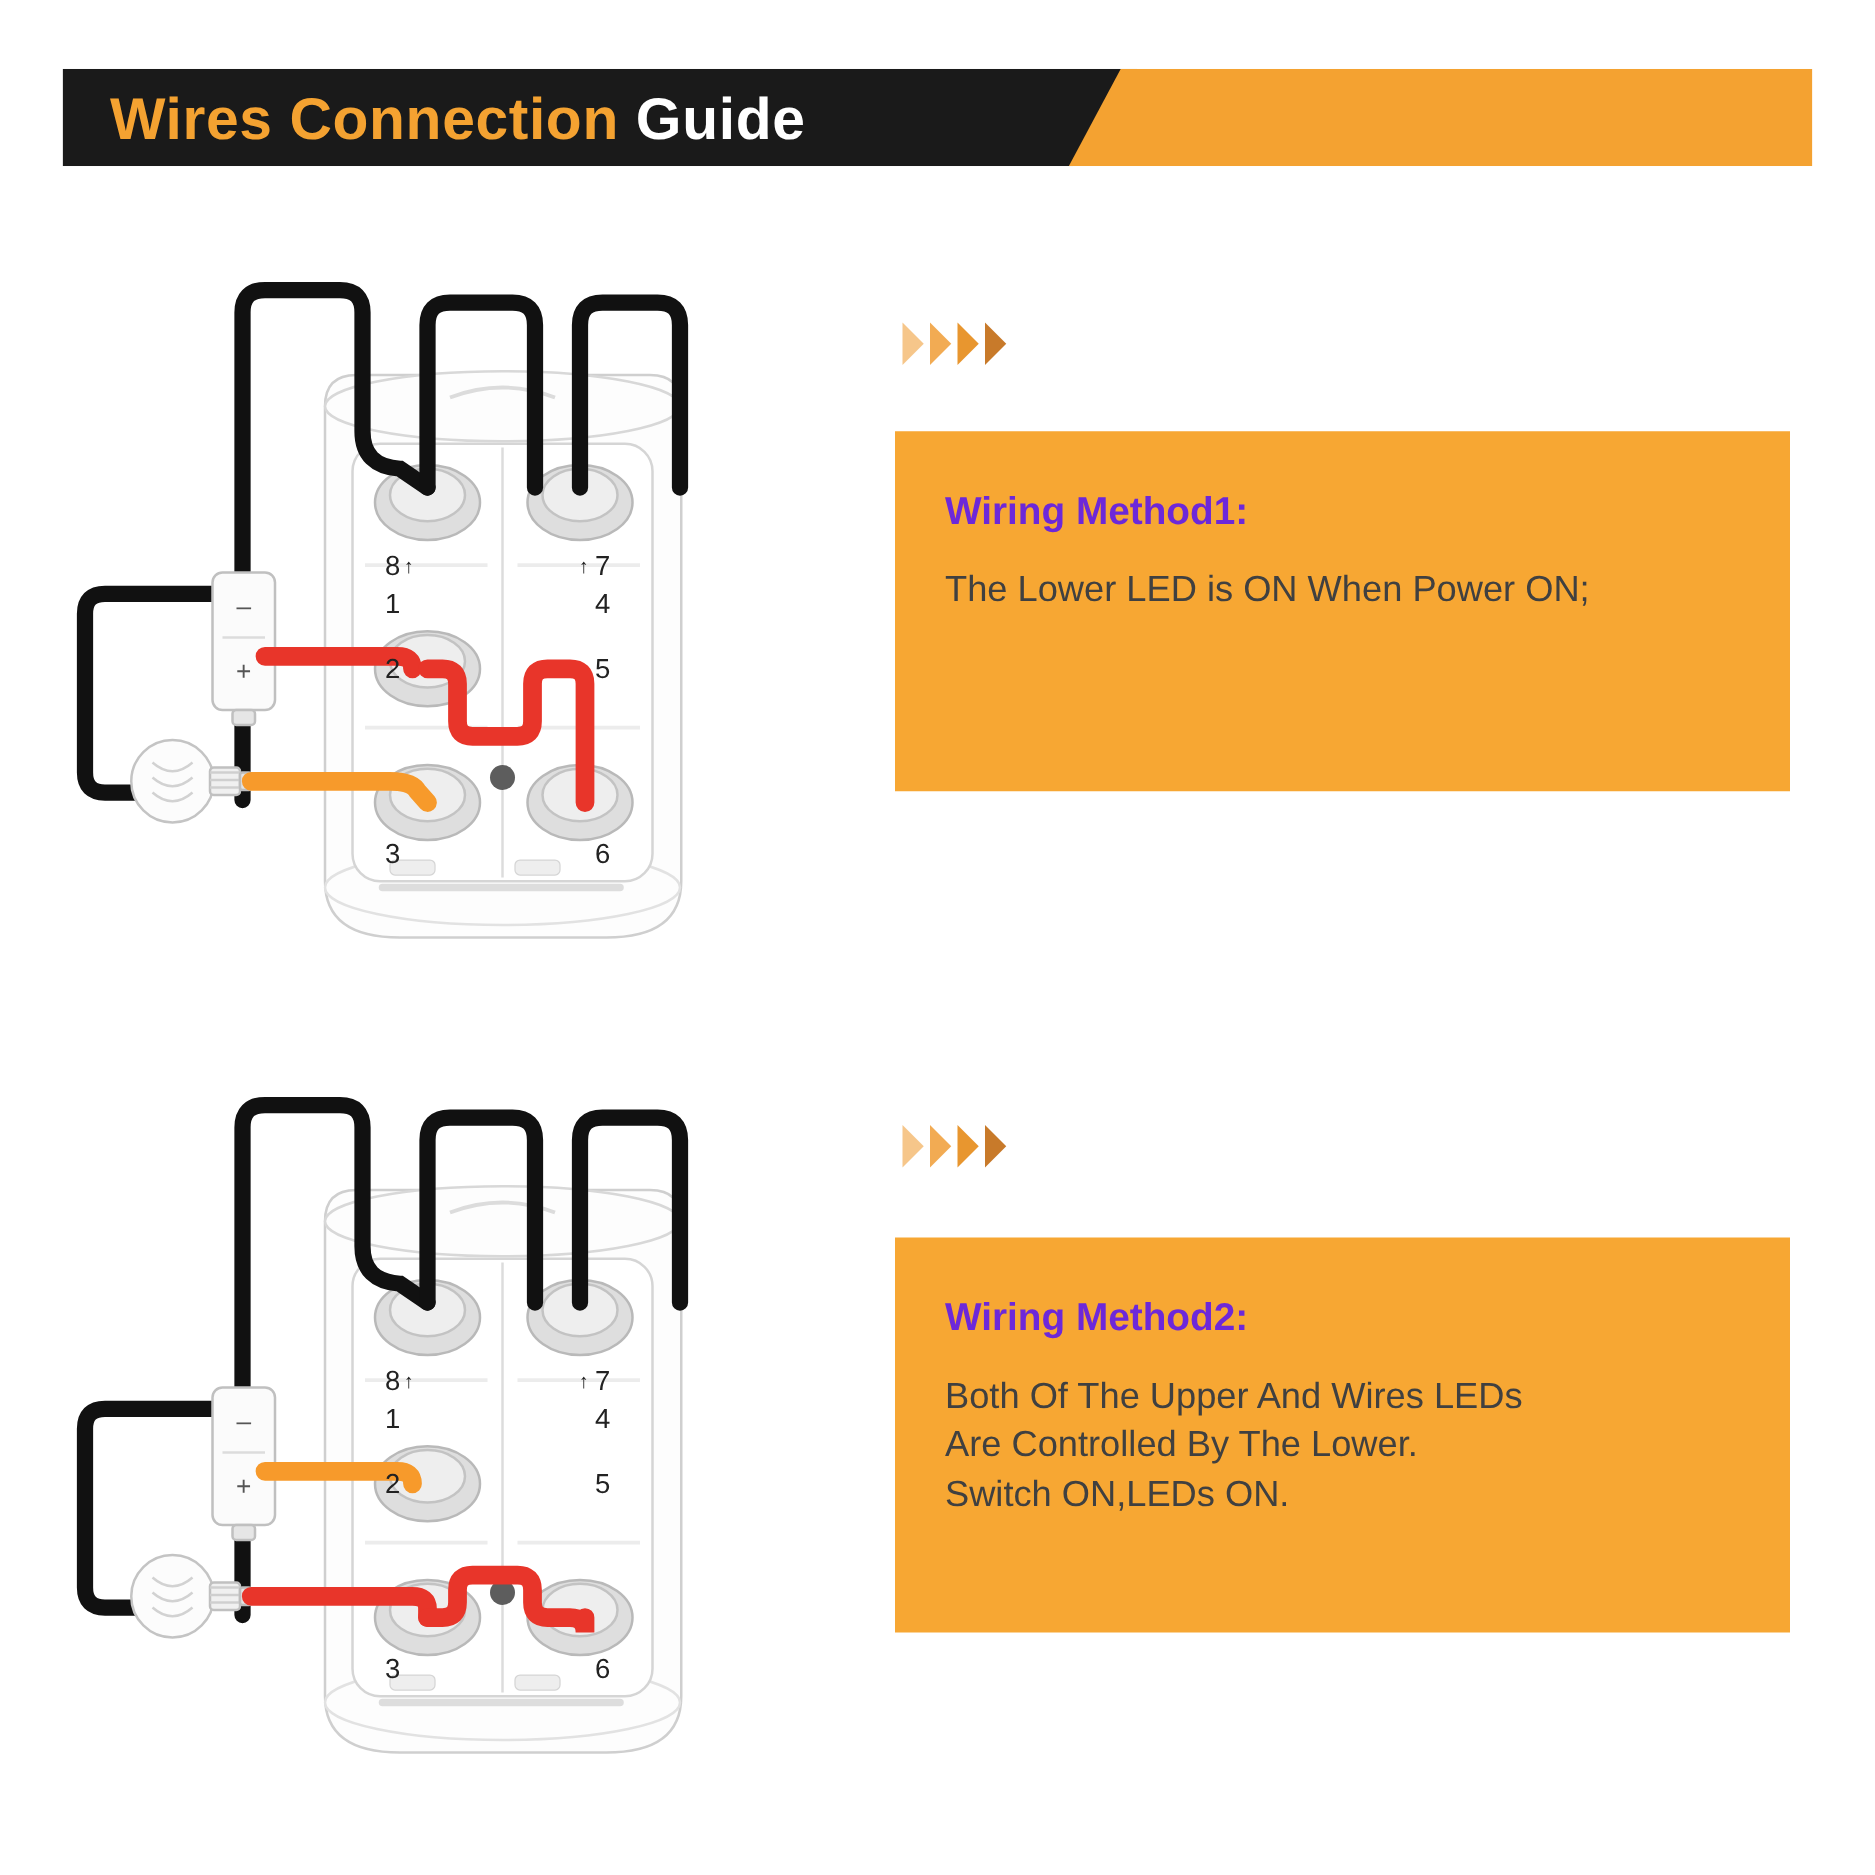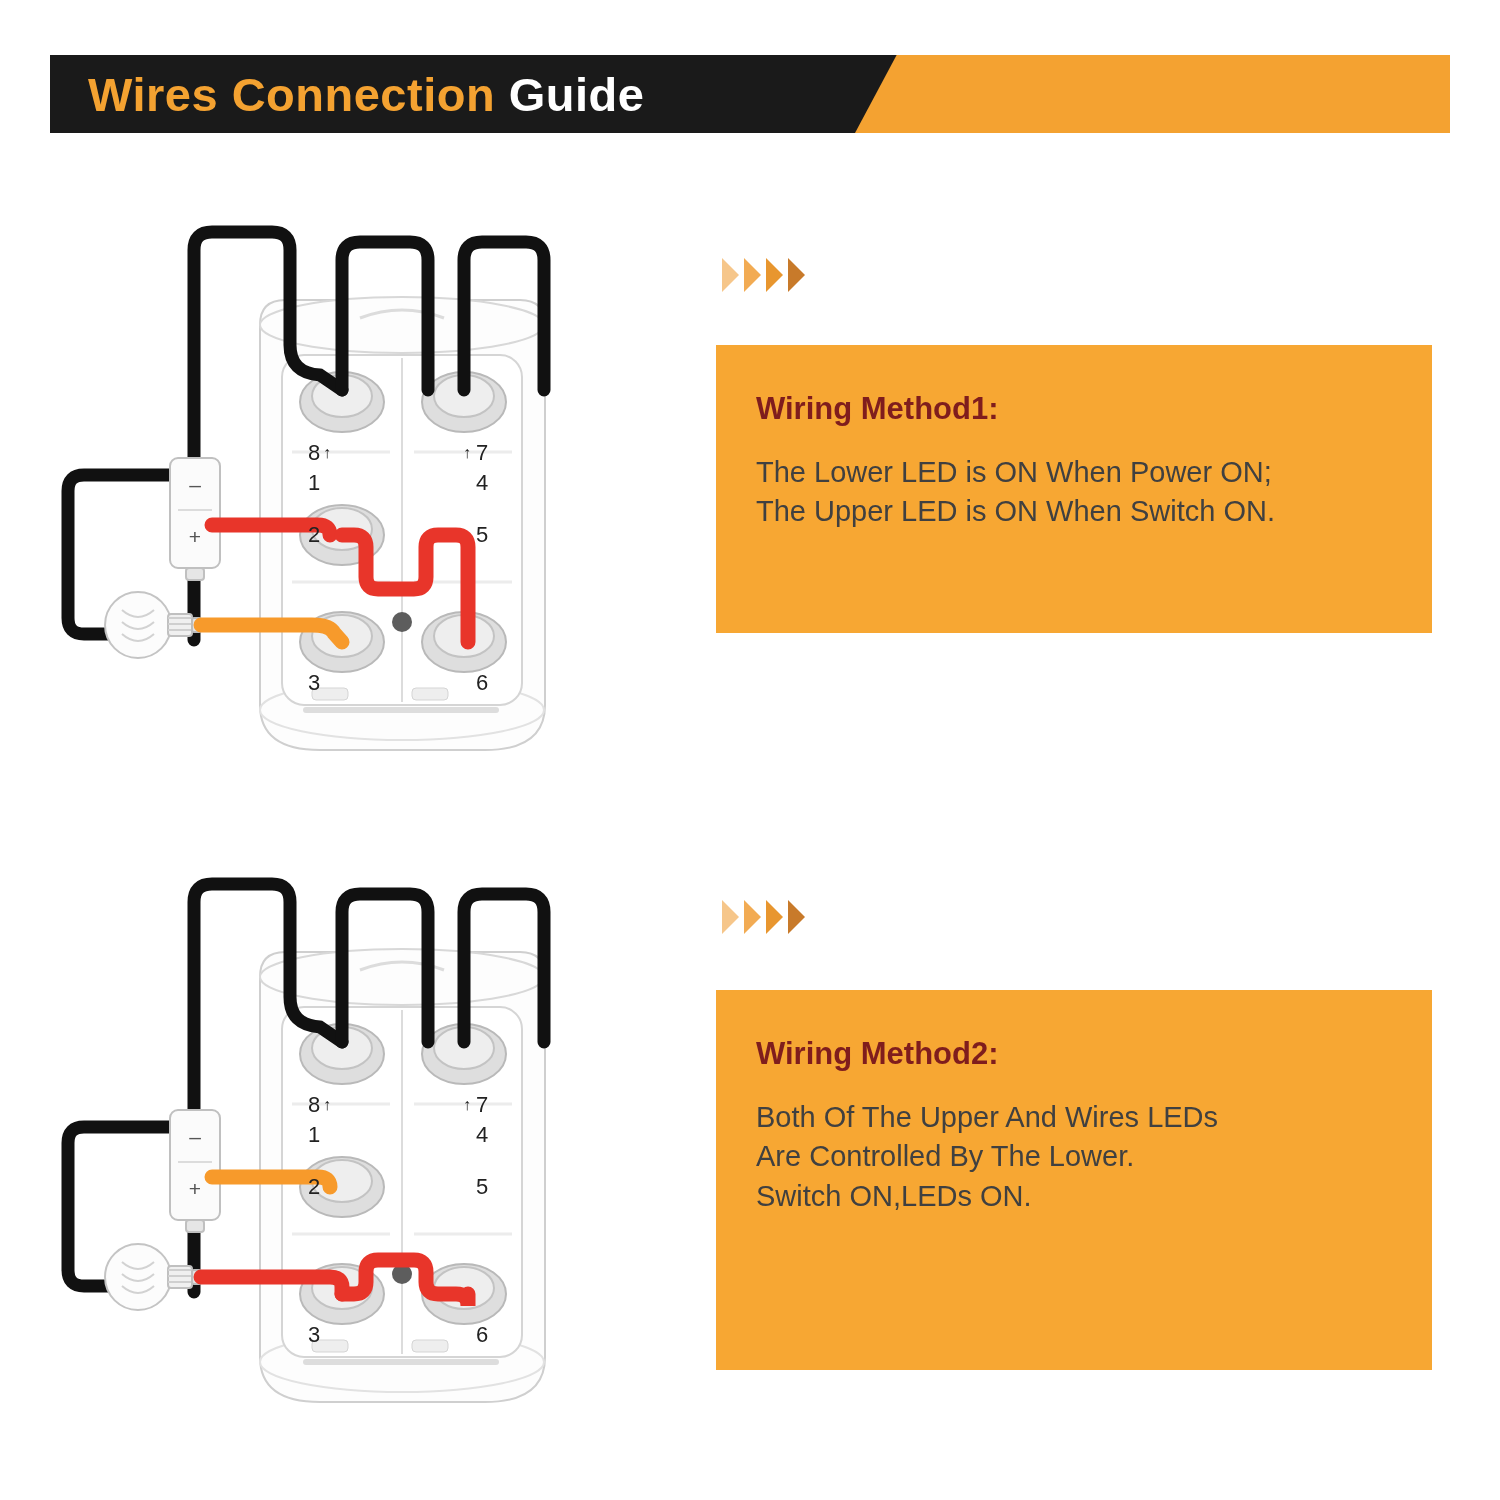--- a/index.html
+++ b/index.html
@@ -74,21 +74,21 @@
   .chev.c2 { left: 44px; border-left-color: #e8962f; }
   .chev.c3 { left: 66px; border-left-color: #c87a2a; }
 
   .info-box {
     position: absolute;
     background: #f7a733;
     box-sizing: border-box;
     padding: 46px 40px 20px 40px;
   }
   .info-title {
-    color: #7f1d1d;
+    color: #6d28d9;
     font-size: 31px;
     font-weight: bold;
     margin: 0 0 26px 0;
   }
   .info-line {
     color: #404040;
     font-size: 29px;
     line-height: 1.36;
     white-space: nowrap;
   }
@@ -209,21 +209,20 @@
 <div class="chevrons" style="left:722px; top:258px;">
   <span class="chev c0"></span>
   <span class="chev c1"></span>
   <span class="chev c2"></span>
   <span class="chev c3"></span>
 </div>
 
 <div class="info-box" style="left:716px; top:345px; width:716px; height:288px;">
   <div class="info-title">Wiring Method1:</div>
   <div class="info-line">The Lower LED is ON When Power ON;</div>
-  <div class="info-line">The Upper LED is ON When Switch ON.</div>
 </div>
 
 <div class="diagram" style="left:60px; top:832px;">
   <svg width="620" height="620" viewBox="0 0 620 600">
     <g>
       <path d="M200 135 q0 -25 25 -25 h235 q25 0 25 25 v380 q0 45 -60 45 h-165 q-60 0 -60 -45 z" fill="#fdfdfd" stroke="#cfcfcf" stroke-width="2"></path>
       <ellipse cx="342" cy="135" rx="142" ry="28" fill="#fdfdfd" stroke="#d8d8d8" stroke-width="2"></ellipse>
       <ellipse cx="342" cy="520" rx="142" ry="30" fill="#fdfdfd" stroke="#e2e2e2" stroke-width="2"></ellipse>
       <rect x="222" y="165" width="240" height="350" rx="22" fill="#ffffff" stroke="#d5d5d5" stroke-width="2"></rect>
       <line x1="342" y1="168" x2="342" y2="512" stroke="#dcdcdc" stroke-width="2"></line>
@@ -308,18 +307,18 @@
   </svg>
 </div>
 
 <div class="chevrons" style="left:722px; top:900px;">
   <span class="chev c0"></span>
   <span class="chev c1"></span>
   <span class="chev c2"></span>
   <span class="chev c3"></span>
 </div>
 
-<div class="info-box" style="left:716px; top:990px; width:716px; height:380px;">
+<div class="info-box" style="left:716px; top:990px; width:716px; height:316px;">
   <div class="info-title">Wiring Method2:</div>
   <div class="info-line">Both Of The Upper And Wires LEDs</div>
   <div class="info-line">Are Controlled By The Lower.</div>
   <div class="info-line">Switch ON,LEDs ON.</div>
 </div>
 
 </body></html>

